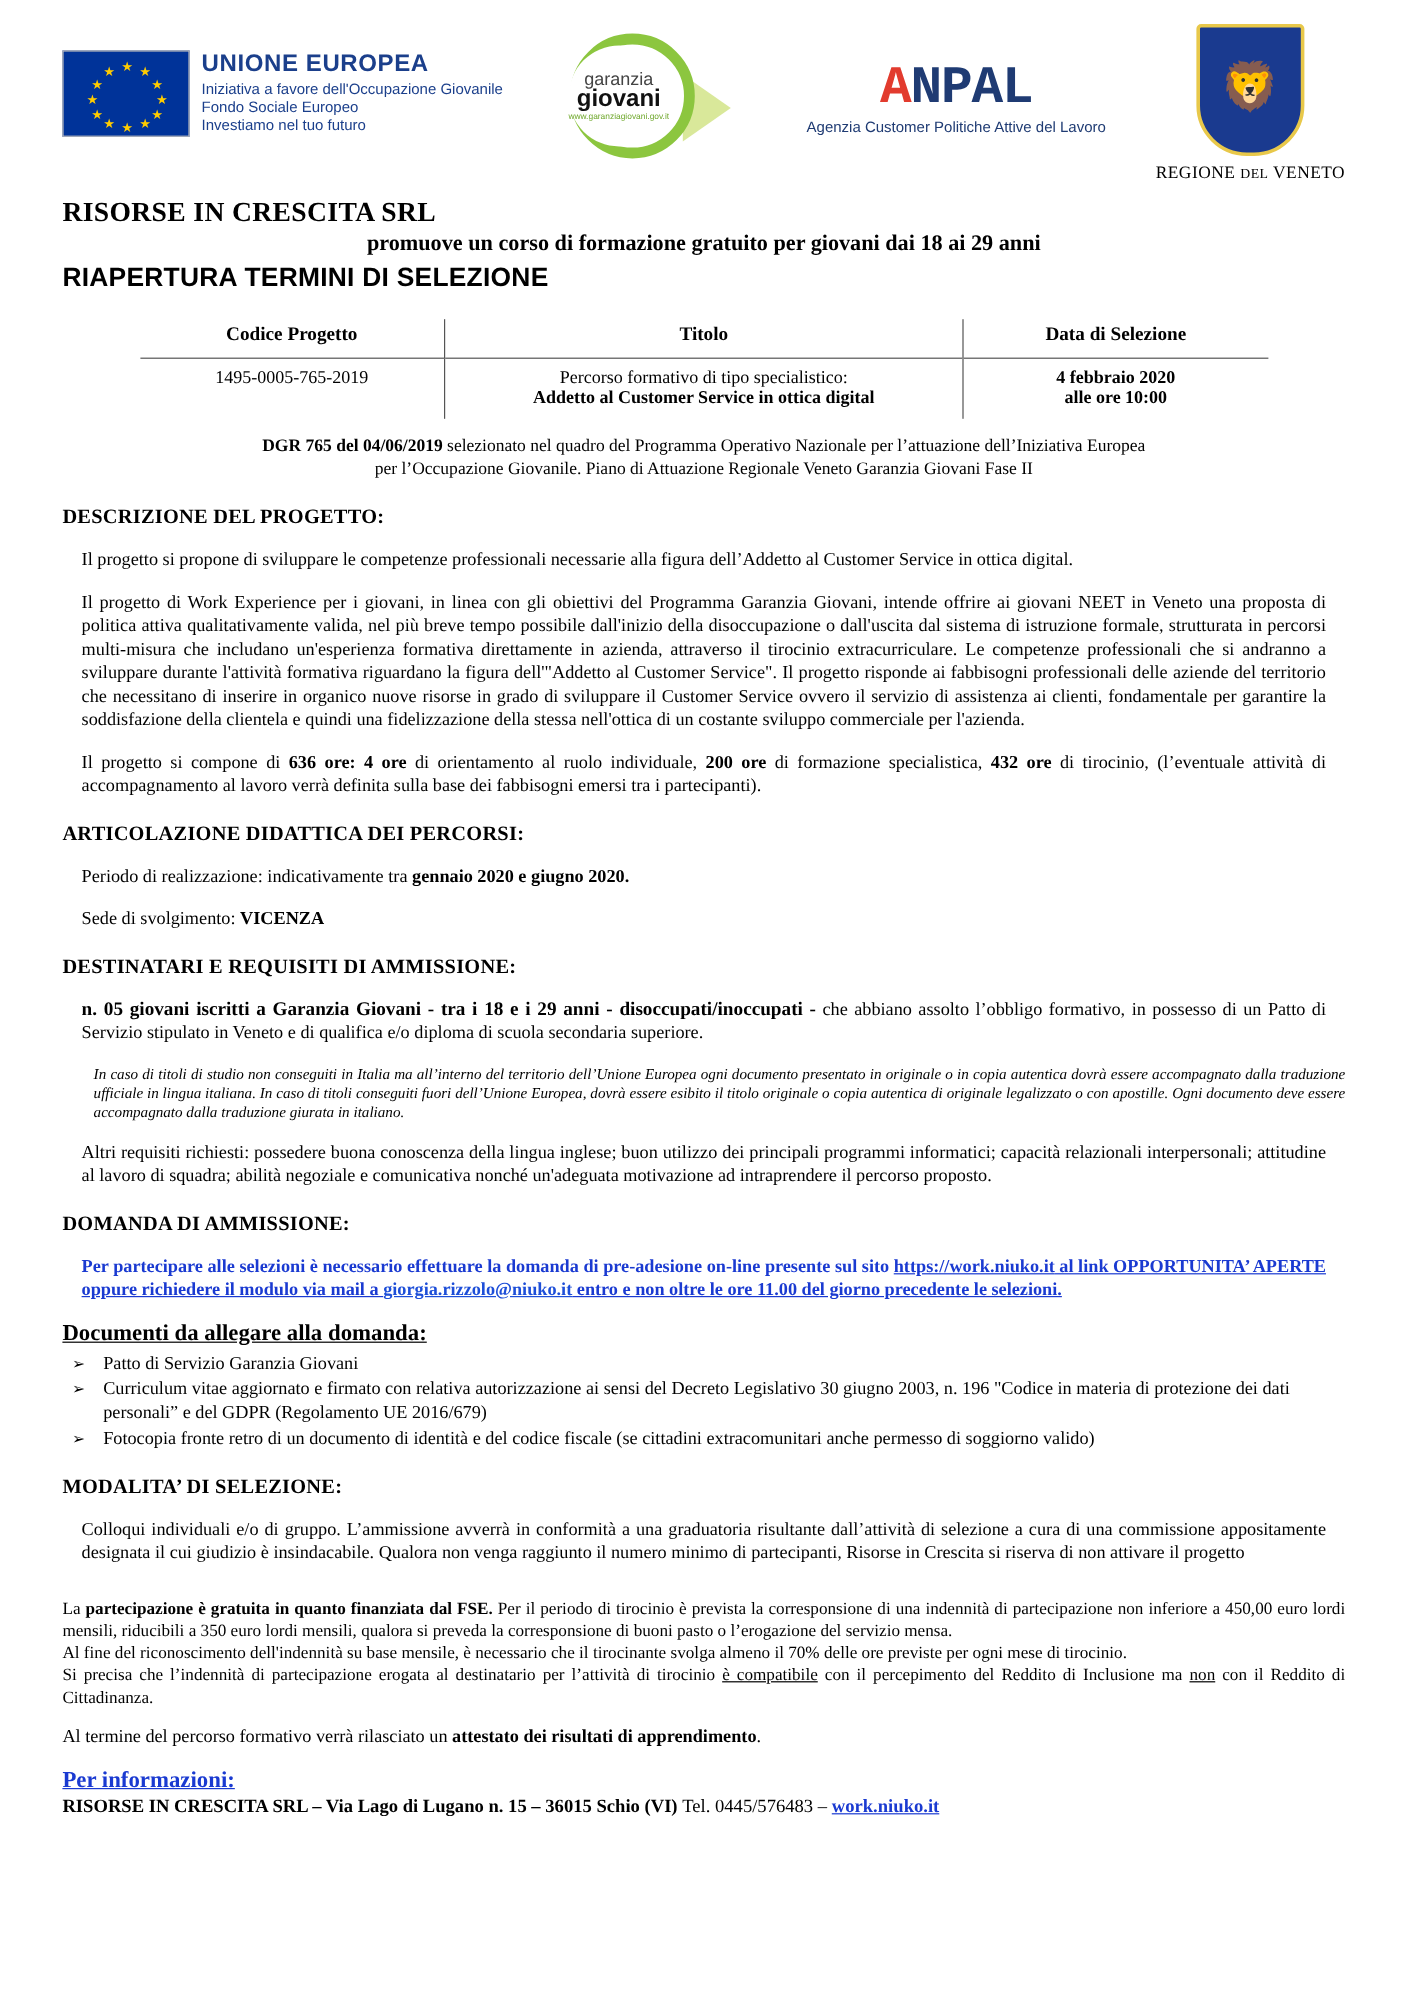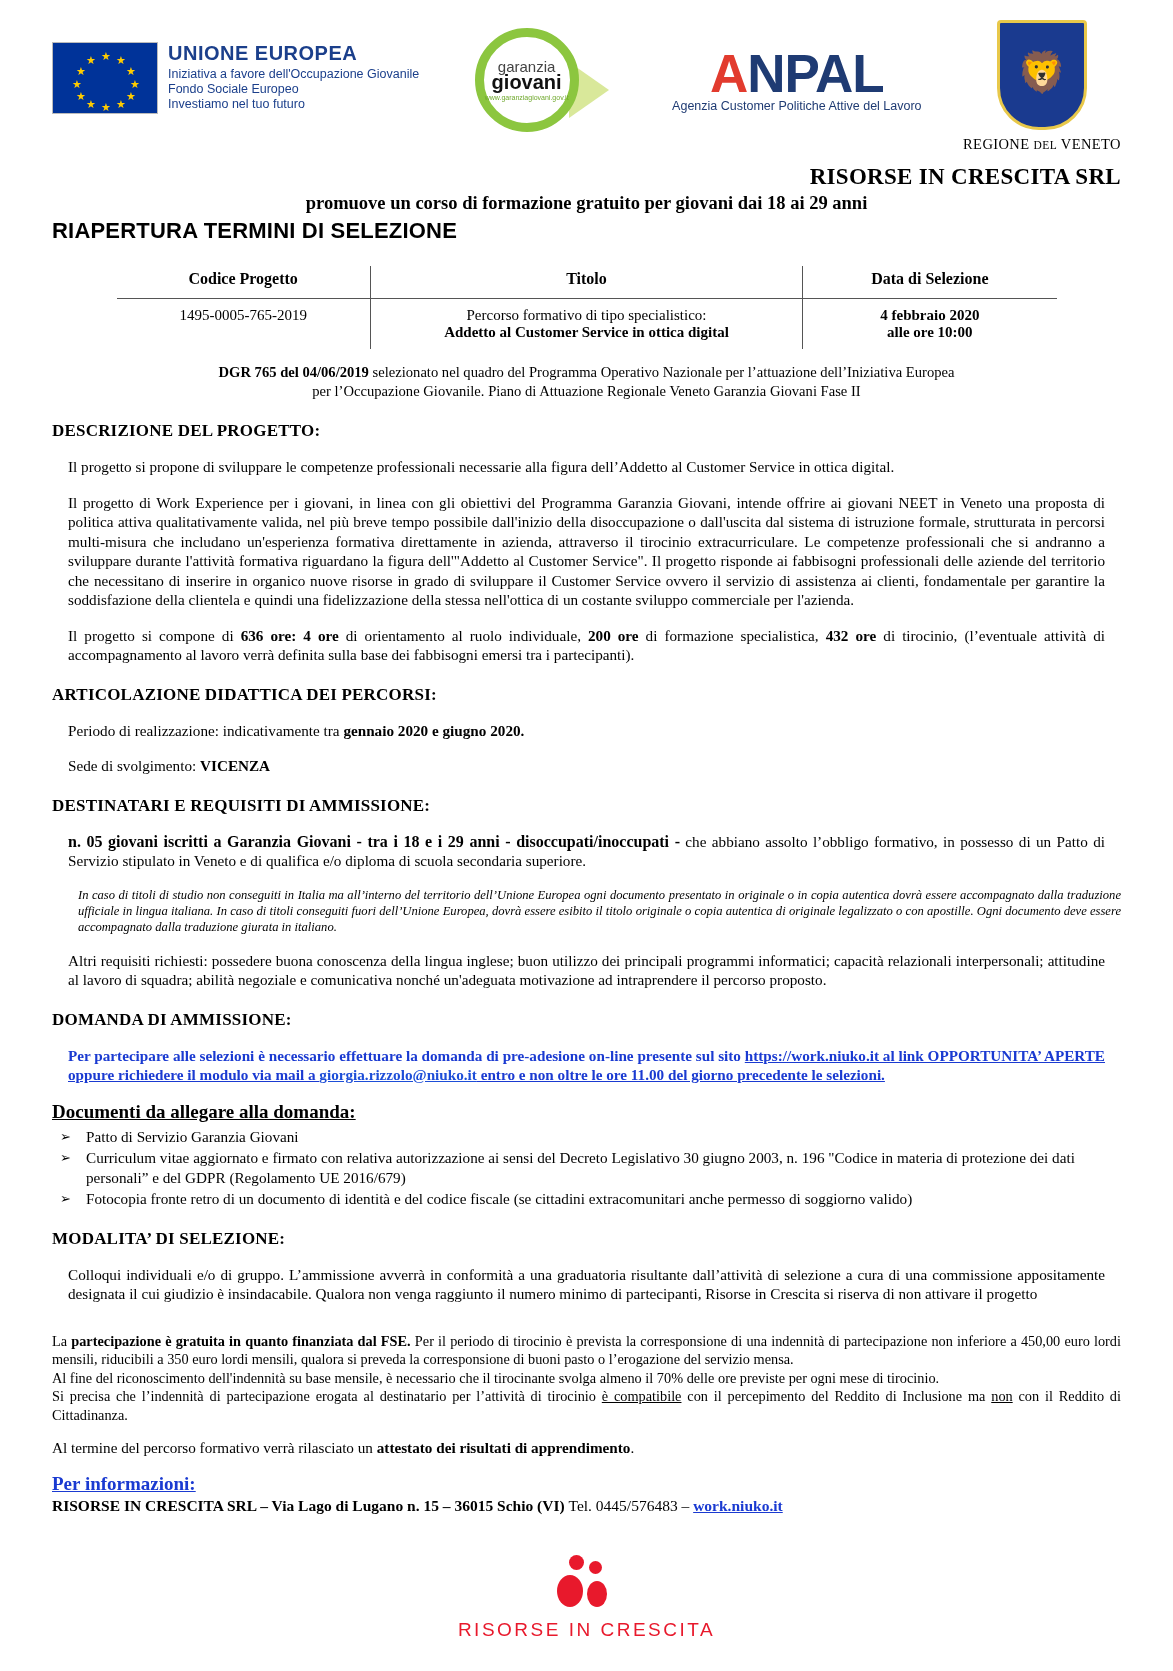--- a/index.html
+++ b/index.html
@@ -10,39 +10,39 @@
   .logos{display:flex;align-items:flex-start;justify-content:space-between;height:140px;}
   .logo-eu{display:flex;align-items:flex-start;gap:10px;margin-top:24px;}
   .eu-flag{width:104px;height:70px;background:#003399;position:relative;border:1px solid #bbb;}
   .eu-flag .star{position:absolute;color:#FFCC00;font-size:11px;line-height:11px;}
   .eu-text{font-family:"Liberation Sans",sans-serif;}
   .eu-text .t1{color:#1b3f8b;font-size:20px;font-weight:bold;letter-spacing:.5px;}
   .eu-text .t2{color:#1b3f8b;font-size:12.5px;line-height:15px;margin-top:2px;}
 
   .logo-gg{margin-top:4px;position:relative;width:170px;height:120px;}
   .gg-ring{position:absolute;left:14px;top:6px;width:104px;height:104px;border-radius:50%;border:9px solid #8cc63f;background:#fff;box-sizing:border-box;}
-  .gg-inner{position:absolute;left:24px;top:16px;width:84px;height:84px;border-radius:50%;background:#fff;display:flex;flex-direction:column;align-items:center;justify-content:center;}
+  .gg-inner{position:absolute;left:13px;top:16px;width:84px;height:84px;border-radius:50%;background:#fff;display:flex;flex-direction:column;align-items:center;justify-content:center;}
   .gg-inner .g1{font-family:"Liberation Sans",sans-serif;font-size:15px;color:#444;line-height:15px;}
   .gg-inner .g2{font-family:"Liberation Sans",sans-serif;font-size:20px;color:#111;font-weight:bold;line-height:17px;}
   .gg-inner .g3{font-family:"Liberation Sans",sans-serif;font-size:7px;color:#6fa82c;margin-top:3px;}
   .gg-arrow{position:absolute;left:108px;top:40px;width:0;height:0;border-top:28px solid transparent;border-bottom:28px solid transparent;border-left:40px solid #d9e89a;}
 
   .logo-anpal{margin-top:34px;text-align:center;}
-  .anpal-word{font-family:Liberation Sans, sans-serif;font-size:53px;font-weight:bold;color:#1f3b73;letter-spacing:-1px;line-height:44px;}
+  .anpal-word{font-family:Liberation Mono, monospace;font-size:44px;font-weight:bold;color:#1f3b73;letter-spacing:-1px;line-height:44px;}
   .anpal-word .a-red{color:#e23b2e;}
   .anpal-sub{font-family:"Liberation Sans",sans-serif;font-size:12.5px;color:#1f3b73;margin-top:3px;}
 
   .logo-veneto{text-align:center;margin-top:2px;}
   .veneto-shield{width:84px;height:104px;margin:0 auto;background:#1a3a8f;border:3px solid #e8c84a;border-radius:4px 4px 42px 42px;position:relative;overflow:hidden;}
   .veneto-shield .lion{position:absolute;left:50%;top:48%;transform:translate(-50%,-50%);font-size:40px;color:#e8c84a;line-height:40px;}
   .veneto-cap{font-family:"Liberation Serif",serif;font-size:14.5px;margin-top:6px;letter-spacing:.4px;}
   .veneto-cap .sm{font-size:11.5px;}
 
   
-  .title1{text-align:right;font-size:23px;font-weight:bold;letter-spacing:.3px;margin-top:6px;}
+  .title1{text-align:left;font-size:23px;font-weight:bold;letter-spacing:.3px;margin-top:6px;}
   .title2{text-align:center;font-size:18.5px;font-weight:bold;margin-top:3px;}
   .title3{text-align:left;font-size:22px;font-weight:bold;color:#000000;font-family:"Liberation Sans",sans-serif;margin-top:4px;letter-spacing:.2px;}
 
   
   table.info{width:940px;margin:22px auto 0 auto;border-collapse:collapse;}
   table.info th{font-size:16px;font-weight:bold;padding:4px 6px 10px 6px;text-align:center;}
   table.info td{font-size:15px;padding:8px 6px;text-align:center;vertical-align:top;}
   table.info .vline{border-left:1px solid #555;}
   table.info tr.head{border-bottom:1px solid #555;}
   .cell-code{font-size:14.5px;}
@@ -197,23 +197,14 @@
 
   <p class="blk"><span>La </span><span class="b">partecipazione è gratuita in quanto finanziata dal FSE.</span><span> Per il periodo di tirocinio è prevista la corresponsione di una indennità di partecipazione non inferiore a 450,00 euro lordi mensili, riducibili a 350 euro lordi mensili, qualora si preveda la corresponsione di buoni pasto o l’erogazione del servizio mensa.</span></p>
   <p class="blk">Al fine del riconoscimento dell'indennità su base mensile, è necessario che il tirocinante svolga almeno il 70% delle ore previste per ogni mese di tirocinio.</p>
   <p class="blk"><span>Si precisa che l’indennità di partecipazione erogata al destinatario per l’attività di tirocinio </span><span class="u">è compatibile</span><span> con il percepimento del Reddito di Inclusione ma </span><span class="u">non</span><span> con il Reddito di Cittadinanza.</span></p>
 
   <p class="finale"><span>Al termine del percorso formativo verrà rilasciato un </span><span class="b">attestato dei risultati di apprendimento</span><span>.</span></p>
 
   <div class="sub-h blue" style="margin:6px 0 0 0;">Per informazioni:</div>
   <p class="contact"><span>RISORSE IN CRESCITA SRL – Via Lago di Lugano n. 15 – 36015 Schio (VI) </span><span class="nrm">Tel. 0445/576483 – </span><a class="link b" href="#">work.niuko.it</a></p>
 
-  <div class="footer">
-    <div class="fdots">
-      <span class="d1"></span>
-      <span class="d2"></span>
-      <span class="d3"></span>
-      <span class="d4"></span>
-    </div>
-    <div class="fname">RISORSE IN CRESCITA</div>
-  </div>
 
 </div>
 
 </body></html>

